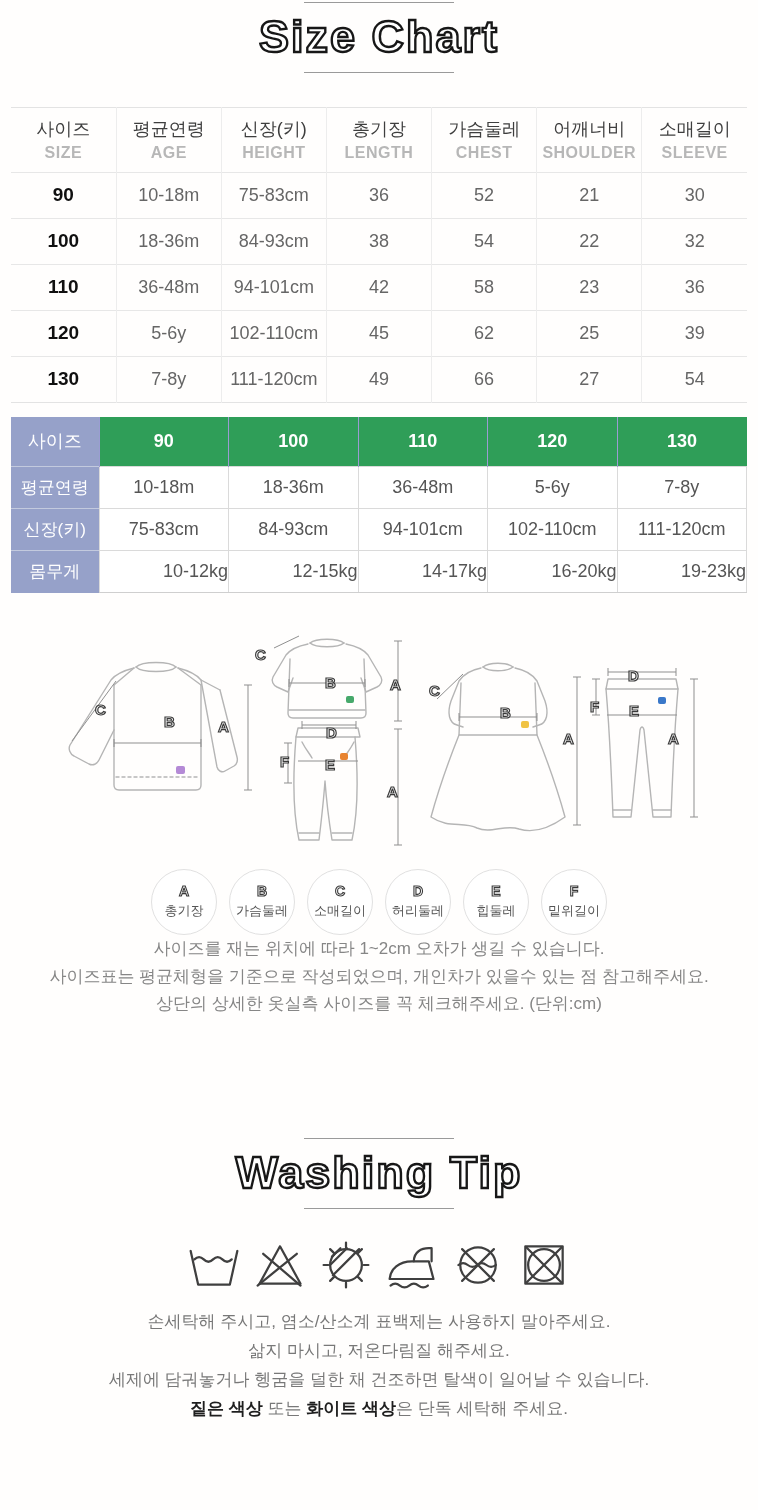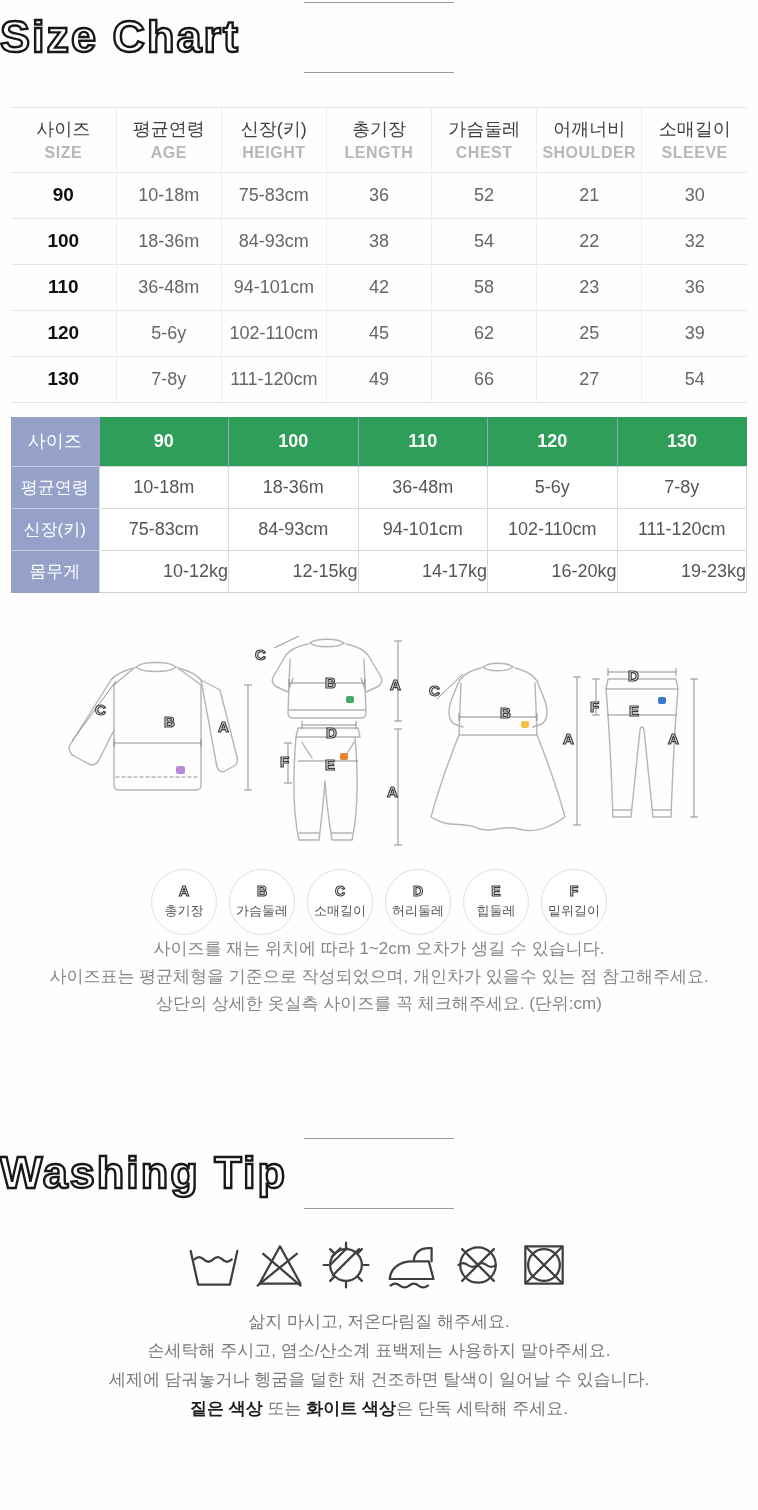--- a/index.html
+++ b/index.html
@@ -5,21 +5,21 @@
   * { box-sizing: border-box; margin: 0; padding: 0; }
   body {
     width: 758px; height: 1510px;
     margin: 0 auto;
     background: #fffefd;
     font-family: "Liberation Sans", "DejaVu Sans", sans-serif;
     color: #333;
     position: relative;
     overflow: hidden;
   }
-  .deco-block { }
+  .deco-block { text-align: center; }
   .deco-line { width: 150px; height: 1px; background: #9a9a9a; margin: 0 auto; }
   .bubble-title {
     display: inline-block;
     font-size: 45px; font-weight: 900; letter-spacing: 2px;
     line-height: 1.1;
     color: #fff;
     -webkit-text-stroke: 2.4px #171717;
     padding: 9px 0 10px;
   }
 
@@ -380,18 +380,18 @@
       <path d="M9,30 Q14,26 19,30 T29,30 T39,30 T49,30"></path>
     </svg>
     <svg width="56" height="56" viewBox="0 0 60 60">
       <rect x="10" y="10" width="40" height="40"></rect>
       <circle cx="30" cy="30" r="17"></circle>
       <path d="M11,11 L49,49 M49,11 L11,49"></path>
     </svg>
   </div>
 
   <div class="wash-notes">
+    <p>손세탁해 주시고, 염소/산소계 표백제는 사용하지 말아주세요.</p>
     <p>삶지 마시고, 저온다림질 해주세요.</p>
-    <p>손세탁해 주시고, 염소/산소계 표백제는 사용하지 말아주세요.</p>
     <p>세제에 담궈놓거나 헹굼을 덜한 채 건조하면 탈색이 일어날 수 있습니다.</p>
     <p><b>짙은 색상</b><span> 또는 </span><b>화이트 색상</b><span>은 단독 세탁해 주세요.</span></p>
   </div>
 </div>
 
 </body></html>

